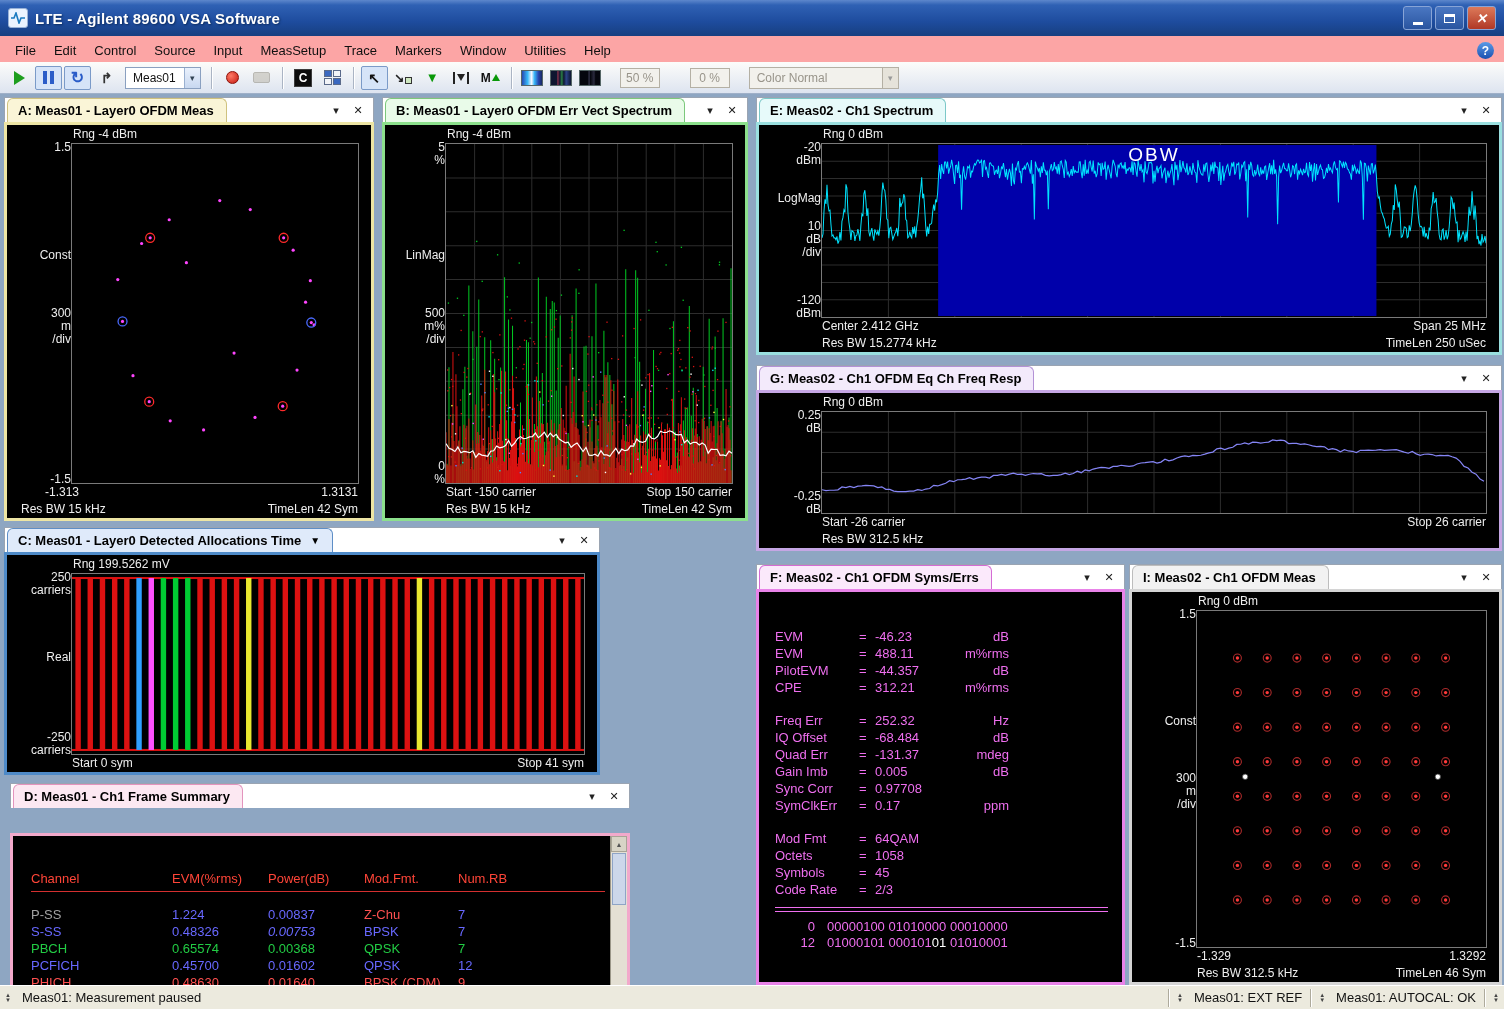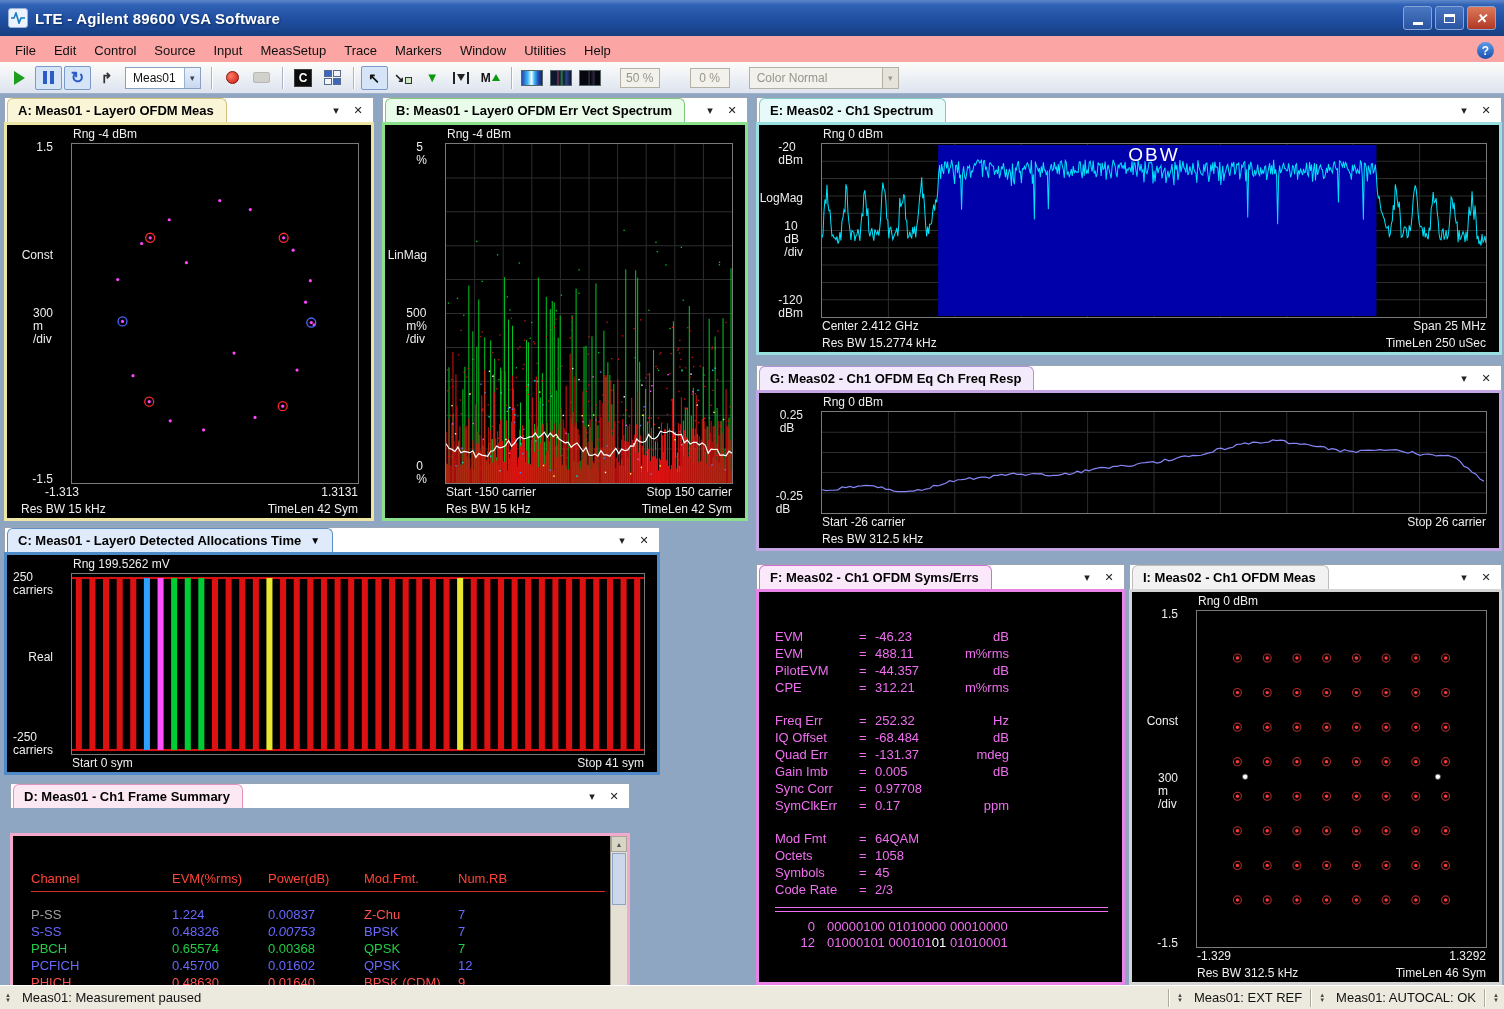--- a/index.html
+++ b/index.html
@@ -78,21 +78,21 @@
     border:1px solid var(--tbb);border-bottom:none;border-radius:6px 6px 0 0;font-size:13px;font-weight:700;color:#000;
     white-space:nowrap;overflow:hidden;max-width:85%}
   .tab-arrow{margin-left:9px;font-size:10px}
   .panel-ctrls{margin-left:auto;align-self:center;display:flex;align-items:center;gap:10px;padding:0 9px;color:#222}
   .pc-btn{font-size:11px;line-height:1;width:12px;text-align:center}
   .panel-body{position:absolute;left:0;right:0;top:25px;bottom:0;background:#000;border:3px solid var(--pc);
     display:flex;flex-direction:column;overflow:hidden}
   .rng-row{height:18px;line-height:18px;color:#eee;flex:none}
   .plot-mid{flex:1;display:flex;min-height:0}
   .ylabels{position:relative;color:#eee;flex:none}
-  .yl{position:absolute;right:18px;text-align:left;line-height:13px}
+  .yl{position:absolute;right:0;text-align:right;line-height:13px}
   .yl-top{top:-2px}
   .yl-name{top:31%}
   .yl-div{top:48%}
   .yl-bot{bottom:-2px}
   .grid{flex:1;margin-right:12px;border:1px solid #7a7a7a;position:relative;background:#000}
   .grid svg{position:absolute;left:0;top:0;width:100%;height:100%;display:block}
   .xrow{height:17px;line-height:17px;color:#eee;display:flex;justify-content:space-between;flex:none}
   .obw{position:absolute;top:0;left:50%;transform:translateX(-50%);color:#fff;font-size:19px;letter-spacing:2px;z-index:2}
 
   
@@ -1291,21 +1291,21 @@
           <span>Start -26  carrier</span>
           <span>Stop 26  carrier</span>
         </div>
         <div class="xrow" style="padding-left:63px;padding-right:13px">
           <span>Res BW 312.5 kHz</span>
           <span></span>
         </div>
       </div>
     </div>
 
-    <div class="panel" style="left:4px;top:433px;width:656px;height:248px;--pc:#4e8ac8;--tb:#dfeafa;--tbb:#5e8ec6">
+    <div class="panel" style="left:4px;top:433px;width:596px;height:248px;--pc:#4e8ac8;--tb:#dfeafa;--tbb:#5e8ec6">
       <div class="panel-header">
         <div class="panel-tab">
           <span>C: Meas01 - Layer0 Detected Allocations Time</span>
           <span class="tab-arrow">▼</span>
         </div>
         <div class="panel-ctrls">
           <span class="pc-btn">▾</span>
           <span class="pc-btn">✕</span>
         </div>
       </div>

